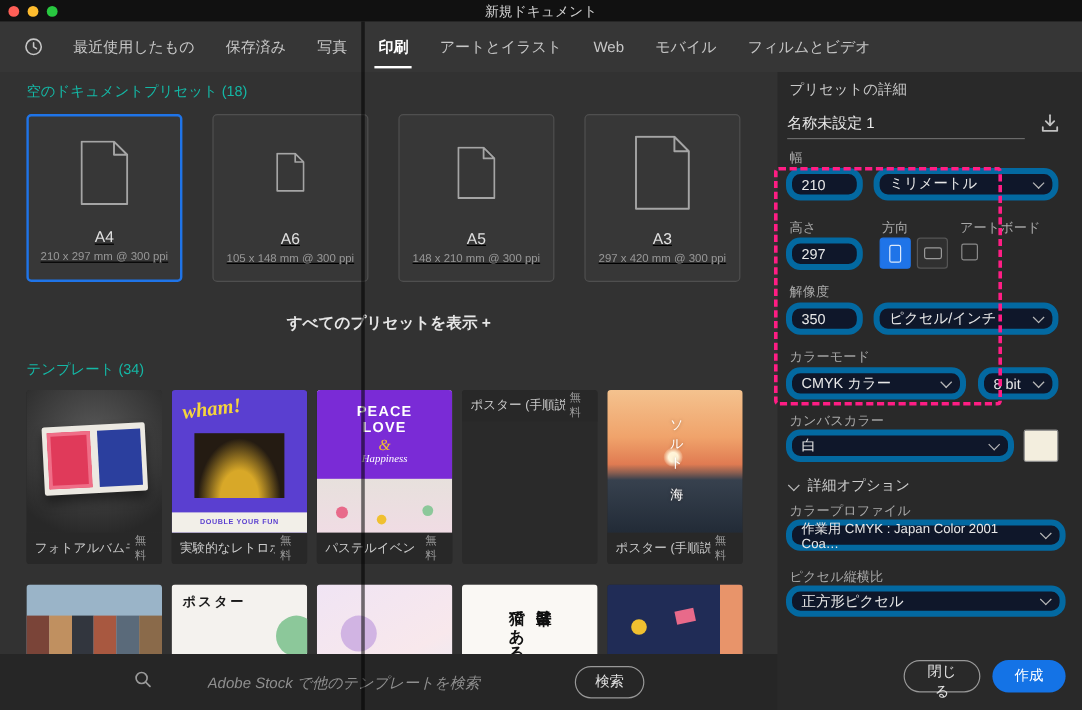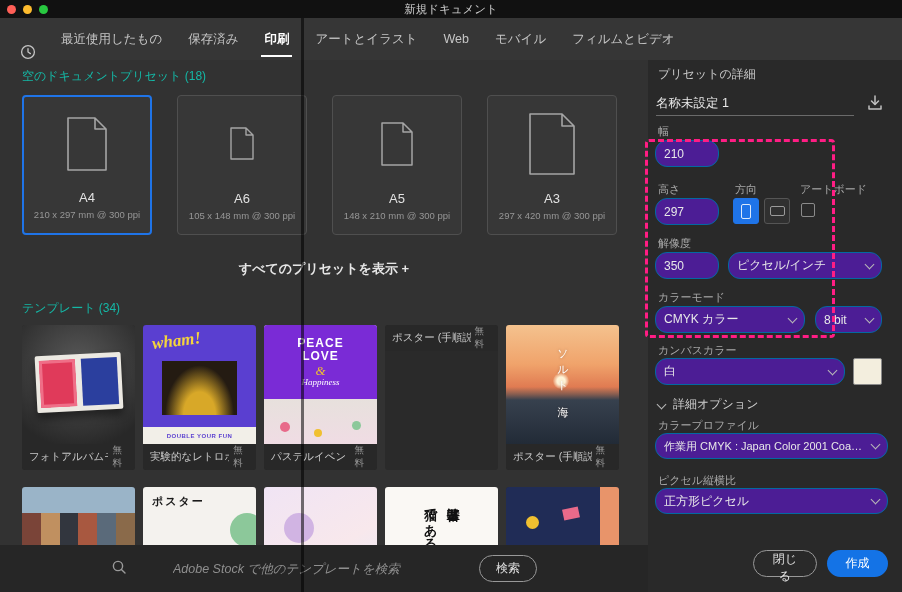--- a/index.html
+++ b/index.html
@@ -7,32 +7,32 @@
   body { font-family:"Liberation Sans", sans-serif; background:#1a1a1a; }
   .window { position:relative; width:902px; height:592px; background:#323232; overflow:hidden; }
 
   
   .titlebar { position:absolute; left:0; top:0; width:902px; height:18px; background:#111111; display:flex; align-items:center; }
   .tl { width:9px; height:9px; border-radius:50%; margin-left:7px; }
   .tl.red{ background:#ff5f57; } .tl.yellow{ background:#febc2e; } .tl.green{ background:#28c840; }
   .win-title { position:absolute; left:0; right:0; text-align:center; font-size:11.5px; color:#cfcfcf; }
 
   
-  .tabbar { position:absolute; left:0; top:18px; width:902px; height:42px; background:#363636; display:flex; align-items:flex-end; padding-left:20px; }
+  .tabbar { position:absolute; left:0; top:18px; width:902px; height:42px; background:#363636; display:flex; align-items:center; padding-left:20px; }
   .clock-wrap { margin-right:12px; display:flex; align-items:center; }
   .tab { position:relative; height:42px; display:flex; align-items:center; padding:0 13px; font-size:12.5px; color:#c6c6c6; cursor:default; white-space:nowrap; }
   .tab.selected { color:#ffffff; font-weight:bold; }
   .tab.selected::after { content:""; position:absolute; left:10px; right:10px; bottom:3px; height:2px; background:#ffffff; }
 
   
   .main-left { position:absolute; left:0; top:60px; width:648px; height:532px; background:#323232; overflow:hidden; }
   .section-title { position:absolute; left:22px; font-size:12px; color:#14b8a6; }
 
   
-  .preset-card { position:absolute; top:35px; width:130px; height:140px; background:#373737; border:1px solid #4f4f4f; border-radius:4px; display:flex; flex-direction:column; align-items:center; cursor:pointer; }
+  .preset-card { position:absolute; top:35px; width:130px; height:140px; background:#373737; border:1px solid #4f4f4f; border-radius:4px; display:flex; flex-direction:column; align-items:center; cursor:pointer;text-decoration:underline; }
   .preset-card.selected { border:2px solid #1f74e8; }
   .preset-icon-zone { flex:1; display:flex; align-items:center; justify-content:center; width:100%; }
   .preset-name { font-size:13px; color:#e2e2e2; margin-bottom:4px; }
   .preset-dims { font-size:9.5px; color:#979797; margin-bottom:13px; white-space:nowrap; }
   .show-all { position:absolute; top:200px; left:0; width:648px; text-align:center; font-size:13px; color:#e6e6e6; font-weight:bold; cursor:pointer; }
 
   
   .tpl-card { position:absolute; width:113px; height:145px; border-radius:3px; overflow:hidden; background:#2a2a2a; cursor:pointer; }
   .tpl-img { position:relative; width:100%; height:119px; overflow:hidden; }
   .tpl-bar { width:100%; height:26px; background:#282828; display:flex; align-items:center; justify-content:space-between; padding:0 7px; }
@@ -105,21 +105,21 @@
   .stock-search::placeholder { font-style:italic; color:#8f8f8f; }
   .btn-pill { height:27px; border-radius:14px; border:1px solid #989898; background:transparent; color:#e2e2e2; font-size:12px; padding:0 16px; cursor:pointer; font-family:"Liberation Sans", sans-serif; }
   .search-btn { margin-left:38px; }
 
   
   .right-panel { position:absolute; left:648px; top:60px; width:254px; height:532px; background:#292929; }
   .rp-title { position:absolute; left:10px; top:6px; font-size:12px; color:#c9c9c9; }
   .doc-name { position:absolute; left:8px; top:32px; width:198px; height:24px; border-bottom:1px solid #6a6a6a; font-size:12.5px; color:#e9e9e9; display:flex; align-items:center; cursor:text; }
   .save-icon-btn { position:absolute; left:214px; top:30px; width:26px; height:26px; display:flex; align-items:center; justify-content:center; cursor:pointer; }
   .rp-label { position:absolute; font-size:11px; color:#a9a9a9; white-space:nowrap; }
-  .field { position:absolute; height:27px; background:#4c1d95; border:1px solid #0369a1; border-radius:12px; display:flex; align-items:center; padding:0 8px; font-size:12px; color:#e8e8e8; cursor:pointer; }
+  .field { position:absolute; height:27px; background:#0f172a; border:5px solid #0369a1; border-radius:12px; display:flex; align-items:center; padding:0 8px; font-size:12px; color:#e8e8e8; cursor:pointer; }
   .field.dd { justify-content:space-between; }
   .chev { width:7px; height:7px; border-right:1.5px solid #b8b8b8; border-bottom:1.5px solid #b8b8b8; transform:rotate(45deg); margin-top:-3px; flex:none; margin-left:6px; }
   .orient { position:absolute; top:138px; width:26px; height:26px; border-radius:3px; border:1px solid #555; display:flex; align-items:center; justify-content:center; cursor:pointer; background:#303030; }
   .orient.sel { background:#1f74e8; border-color:#1f74e8; }
   .orient .glyph-p { width:10px; height:15px; border:1.5px solid #dce9fb; border-radius:2px; }
   .orient .glyph-l { width:15px; height:10px; border:1.5px solid #9a9a9a; border-radius:2px; }
   .checkbox { position:absolute; left:153px; top:143px; width:14px; height:14px; border:1px solid #8a8a8a; border-radius:2px; cursor:pointer; background:transparent; }
   .swatch { position:absolute; left:205px; top:298px; width:29px; height:27px; background:#f3eede; border:1px solid #8a8a8a; border-radius:2px; cursor:pointer; }
   .adv-row { position:absolute; left:10px; top:336px; display:flex; align-items:center; font-size:12px; color:#cecece; cursor:pointer; }
   .adv-row .chev { margin:0 8px 0 0; }
@@ -144,20 +144,21 @@
 
   <div class="tabbar">
     <span class="clock-wrap">
       <svg width="16" height="16" viewBox="0 0 16 16">
           <circle cx="8" cy="8" r="6.4" stroke="#c6c6c6" fill="none" stroke-width="1.3"></circle>
           <path d="M8 4.6V8l2.4 1.6" stroke="#c6c6c6" fill="none" stroke-width="1.3" stroke-linecap="round"></path>
         </svg>
     </span>
     <div class="tab">最近使用したもの</div>
     <div class="tab">保存済み</div>
+    <div class="tab">写真</div>
     <div class="tab selected">印刷</div>
     <div class="tab">アートとイラスト</div>
     <div class="tab">Web</div>
     <div class="tab">モバイル</div>
     <div class="tab">フィルムとビデオ</div>
   </div>
 
   <div class="main-left">
     <div class="section-title" style="top:8px;">空のドキュメントプリセット (18)</div>
 
@@ -341,20 +342,24 @@
     <div class="save-icon-btn">
       <svg width="20" height="20" viewBox="0 0 20 20" fill="none" stroke="#c0c0c0" stroke-width="1.5" stroke-linecap="round" stroke-linejoin="round">
         <path d="M10 3v8"></path>
           <path d="M6.5 8 L10 11.5 L13.5 8"></path>
           <path d="M4 13v3h12v-3"></path>
       </svg>
     </div>
 
     <div class="rp-label" style="left:10px; top:64px;">幅</div>
     <div class="field" style="left:7px; top:80px; width:64px;">210</div>
+    <div class="field dd" style="left:80px; top:80px; width:154px;">
+      <span>ミリメートル</span>
+        <span class="chev"></span>
+    </div>
 
     <div class="rp-label" style="left:10px; top:122px;">高さ</div>
     <div class="rp-label" style="left:87px; top:122px;">方向</div>
     <div class="rp-label" style="left:152px; top:122px;">アートボード</div>
     <div class="field" style="left:7px; top:138px; width:64px;">297</div>
     <div class="orient sel" style="left:85px;">
         <span class="glyph-p"></span>
       </div>
     <div class="orient" style="left:116px;">
         <span class="glyph-l"></span>

